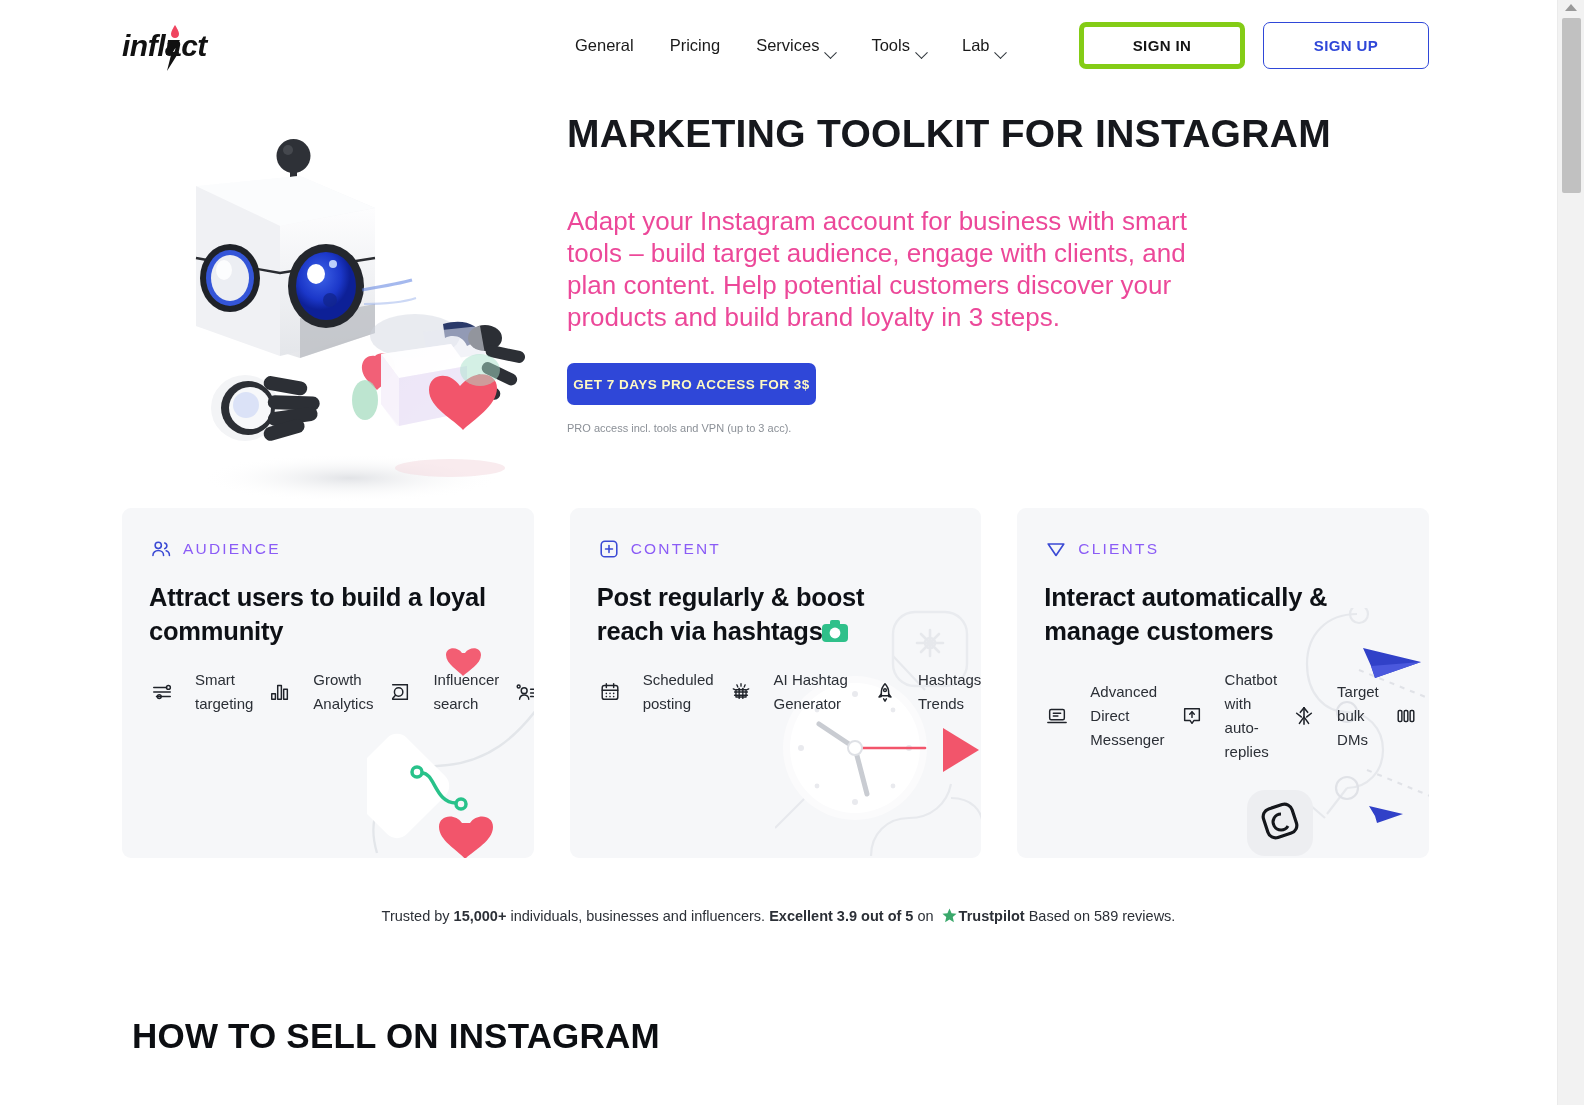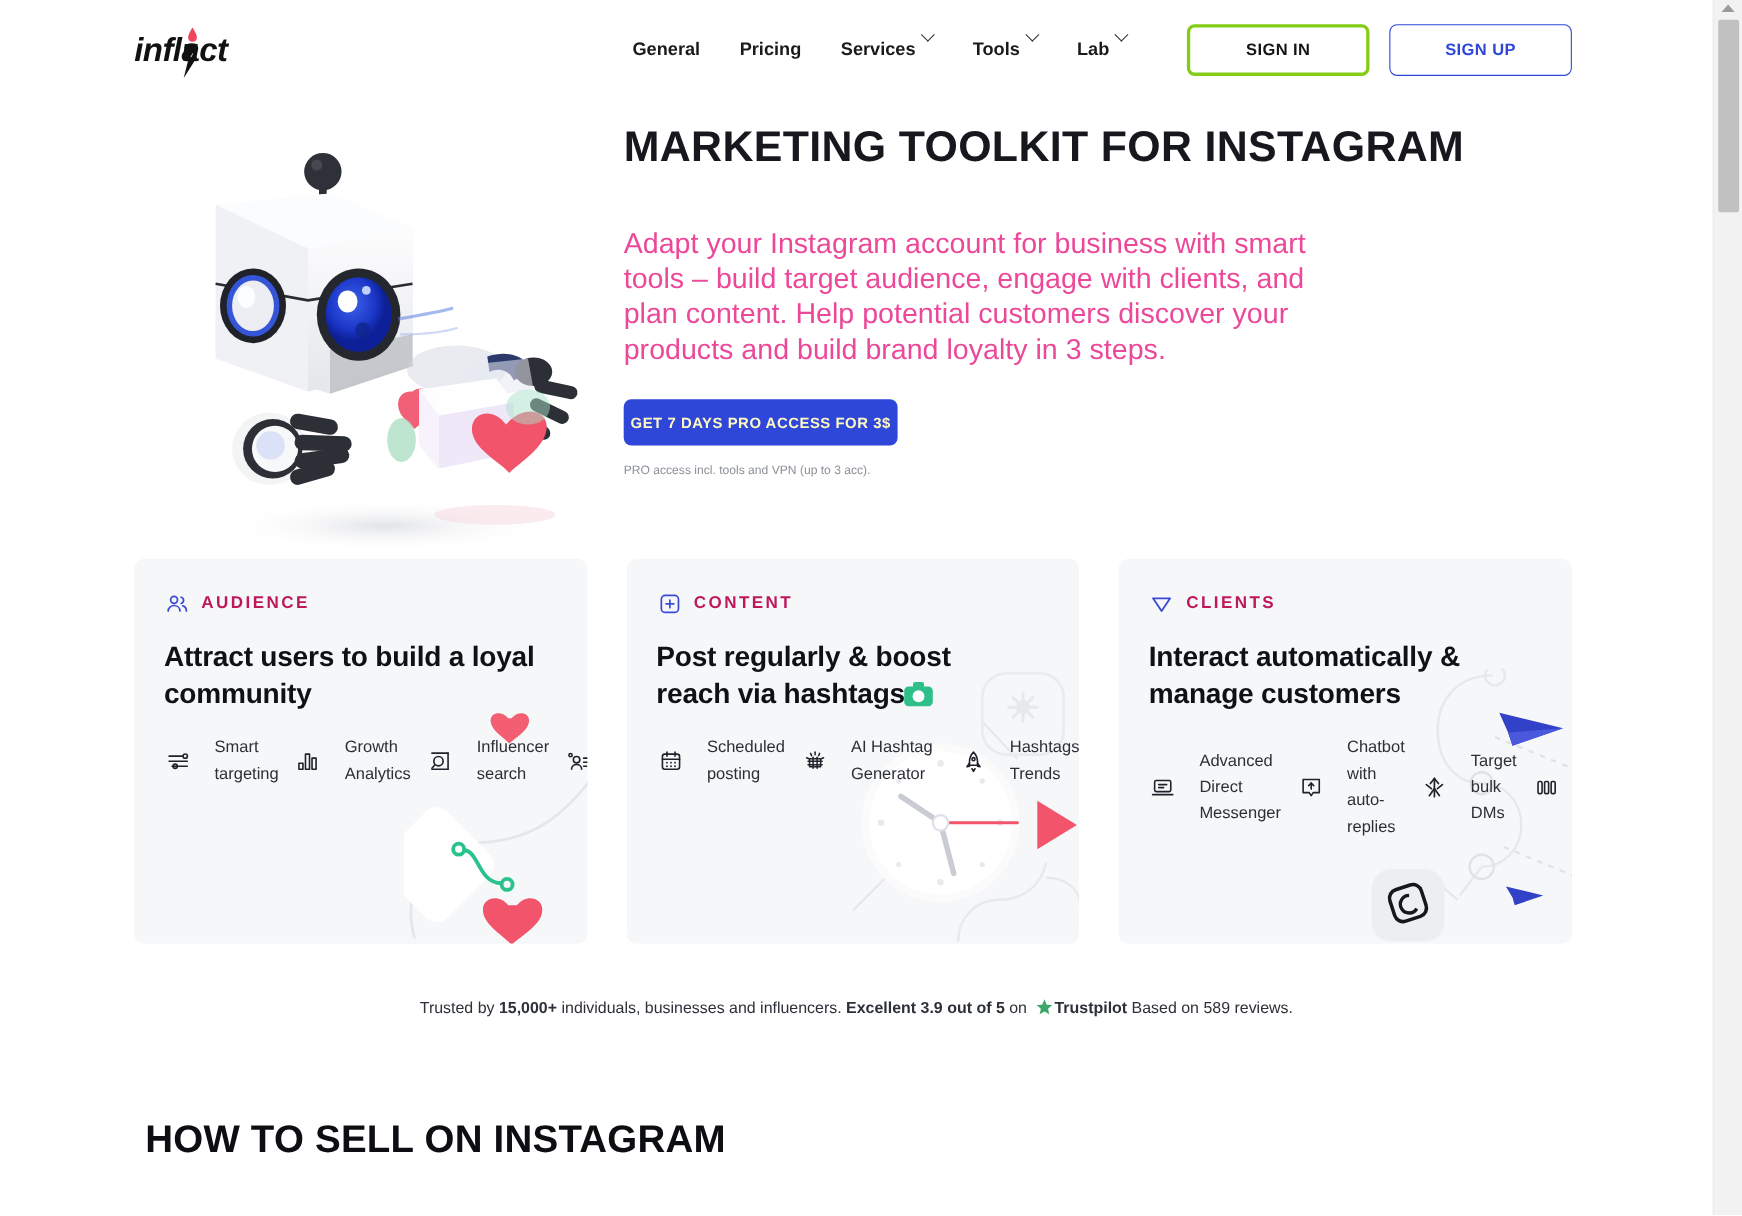--- a/index.html
+++ b/index.html
@@ -72,28 +72,27 @@
 
   .nav {
     position: absolute;
     left: 575px; top: 30px;
     display: flex;
     align-items: center;
     gap: 36px;
   }
   .nav-item {
     display: flex;
-    align-items: flex-start;
+    align-items: flex-end;
     gap: 7px;
     font-size: 16.5px;
     color: #1a1a1a;
     cursor: pointer;
     line-height: 30px;
     white-space: nowrap;
-    font-weight: bold;
   }
   .chev {
     display: inline-block;
     width: 9px; height: 9px;
     border-right: 1.7px solid #30373d;
     border-bottom: 1.7px solid #30373d;
     transform: rotate(45deg) translate(-2px,-2px);
   }
 
   .auth {
@@ -107,21 +106,21 @@
     border-radius: 7px;
     display: flex;
     align-items: center;
     justify-content: center;
     font-size: 15px;
     font-weight: bold;
     letter-spacing: 0.4px;
     cursor: pointer;
     background: #ffffff;
   }
-  .btn-signin { border: 3px solid #84cc16; color: #141414; }
+  .btn-signin { border: 5px solid #84cc16; color: #141414; }
   .btn-signup { border: 1.6px solid #2f47d8; color: #2f47d8; }
 
   
   .hero-illus {
     position: absolute;
     left: 150px; top: 108px;
     width: 390px; height: 400px;
   }
   .hero-right {
     position: absolute;
@@ -182,23 +181,23 @@
   }
   .card-head {
     position: absolute;
     left: 28px; top: 30px;
     display: flex;
     align-items: center;
     gap: 11px;
   }
   .card-kicker {
     font-size: 15.5px;
-    font-weight: bold;
+    font-weight: normal;
     letter-spacing: 2.2px;
-    color: #be185d;
+    color: #8b5cf6;
   }
   .card-title {
     position: absolute;
     left: 27px; top: 72px;
     width: 340px;
     font-size: 25.5px;
     font-weight: bold;
     line-height: 34px;
     color: #0e1116;
     letter-spacing: -0.2px;

